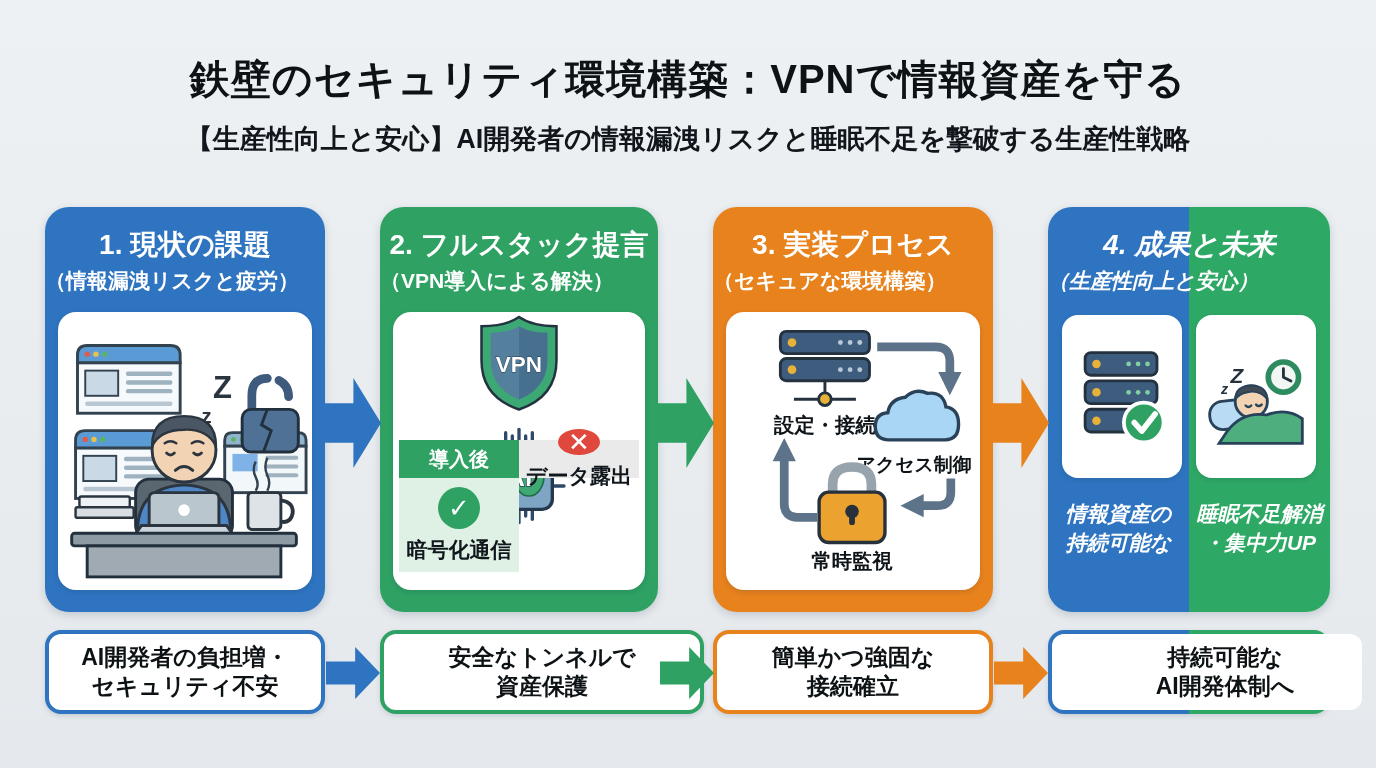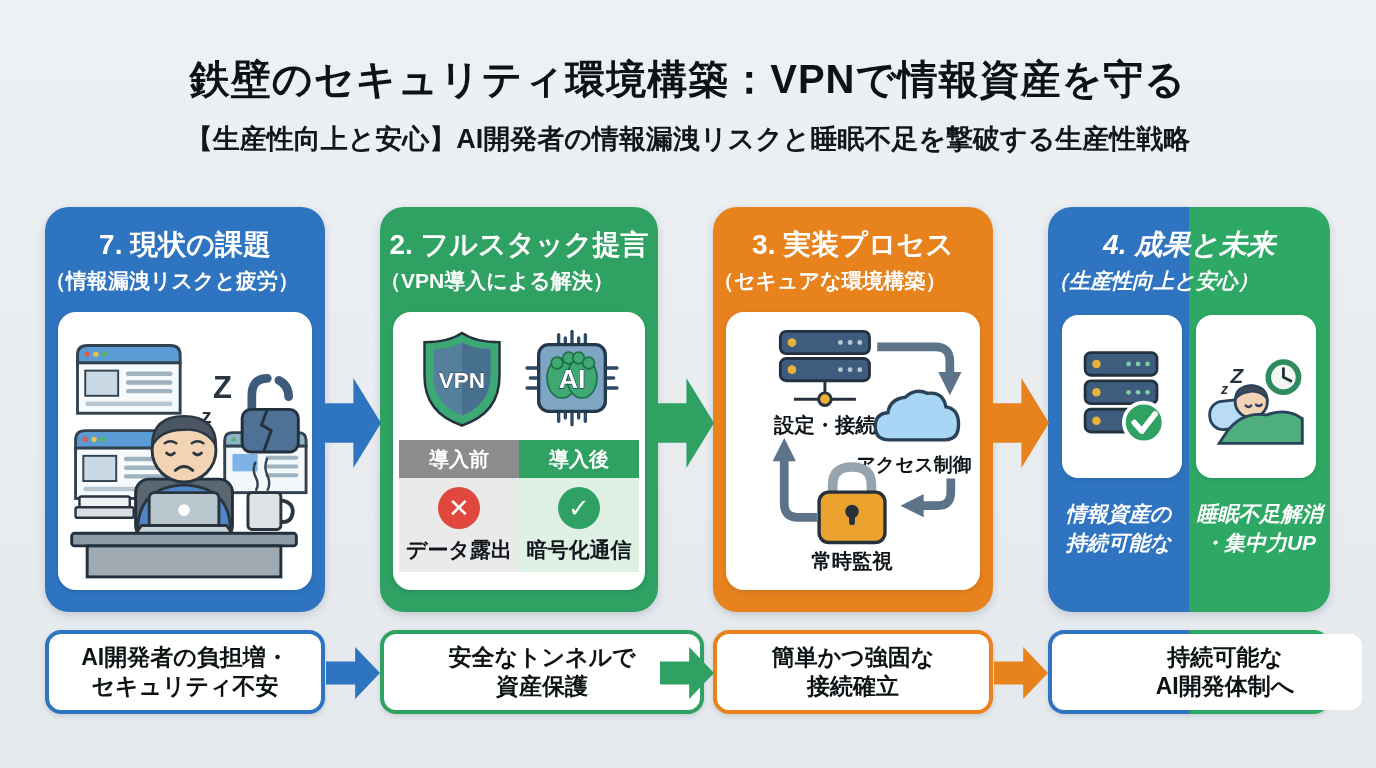--- a/index.html
+++ b/index.html
@@ -21,21 +21,21 @@
   .p1{left:45px;width:280px;background:#2E74C0;}
   .p2{left:380px;width:278px;background:#2EA163;}
   .p3{left:713px;width:280px;background:#E8821D;}
   .p4{left:1048px;width:282px;background:linear-gradient(90deg,#2E74C0 0 50%,#2EA865 50% 100%);font-style:italic;}
   .p-title{margin-top:20px;text-align:center;font-size:28px;font-weight:800;color:#FFFFFF;line-height:36px;}
   .p-sub{margin-top:3px;text-align:left;font-size:21px;font-weight:800;color:#FFFFFF;line-height:30px;}
   .card{position:absolute;left:13px;right:13px;top:105px;bottom:22px;
     background:#FFFFFF;border-radius:18px;box-shadow:0 2px 5px rgba(30,50,70,.15);}
   .card svg.fill{position:absolute;inset:4px;width:calc(100% - 8px);height:calc(100% - 8px);}
   
-  .iconrow{position:absolute;top:16px;left:0;right:0;display:flex;justify-content:center;align-items:center;gap:14px;}
+  .iconrow{position:absolute;top:0;left:0;right:0;display:flex;justify-content:center;align-items:center;gap:14px;flex-direction:column;}
   .cmp{position:absolute;left:6px;right:6px;top:128px;height:132px;
     display:grid;grid-template-columns:1fr 1fr;grid-template-rows:38px 1fr;}
   .cmp-h{display:flex;align-items:center;justify-content:center;font-size:20px;font-weight:800;color:#FFFFFF;}
   .cmp-h-before{background:#8C8C8C;}
   .cmp-h-after{background:#2EA163;}
   .cmp-c{display:flex;flex-direction:column;align-items:center;justify-content:center;gap:7px;}
   .cmp-c-before{background:#EAEAEA;}
   .cmp-c-after{background:#DFF1E5;}
   .badge{width:42px;height:42px;border-radius:50%;display:flex;align-items:center;justify-content:center;
     color:#fff;font-size:26px;font-weight:800;line-height:1;}
@@ -81,21 +81,21 @@
 </style>
 </head>
 <body>
 
 <div class="stage">
 
   <div class="title">鉄壁のセキュリティ環境構築：VPNで情報資産を守る</div>
   <div class="subtitle">【生産性向上と安心】AI開発者の情報漏洩リスクと睡眠不足を撃破する生産性戦略</div>
 
   <section class="panel p1">
-    <div class="p-title">7. 現状の課題</div>
+    <div class="p-title">1. 現状の課題</div>
     <div class="p-sub">（情報漏洩リスクと疲労）</div>
     <div class="card">
       <svg class="fill" viewBox="0 0 254 278">
         <g>
           <path d="M16 40 Q16 30 26 30 H112 Q122 30 122 40 V48 H16 Z" fill="#5B9BD5" stroke="#33424F" stroke-width="3"></path>
           <rect x="16" y="48" width="106" height="52" fill="#F7FAFC" stroke="#33424F" stroke-width="3"></rect>
           <circle cx="26" cy="39" r="2.8" fill="#E05A4E"></circle>
             <circle cx="35" cy="39" r="2.8" fill="#E8C14A"></circle>
             <circle cx="44" cy="39" r="2.8" fill="#58B568"></circle>
           <rect x="24" y="56" width="34" height="26" fill="#C9D9E5" stroke="#33424F" stroke-width="2"></rect>
@@ -207,21 +207,20 @@
             <ellipse cx="72" cy="60" rx="18" ry="24"></ellipse>
             <circle cx="42" cy="42" r="7"></circle>
               <circle cx="56" cy="36" r="7"></circle>
               <circle cx="68" cy="36" r="7"></circle>
               <circle cx="80" cy="42" r="7"></circle>
           </g>
           <text x="60" y="72" text-anchor="middle" font-size="32" font-weight="800" fill="#FFFFFF" stroke="#1E3A52" stroke-width="1.5" paint-order="stroke">AI</text>
         </svg>
       </div>
       <div class="cmp">
-        <div class="cmp-h cmp-h-before">導入前</div>
         <div class="cmp-h cmp-h-after">導入後</div>
         <div class="cmp-c cmp-c-before">
           <span class="badge badge-x">✕</span>
           <span class="cmp-label">データ露出</span>
         </div>
         <div class="cmp-c cmp-c-after">
           <span class="badge badge-check">✓</span>
           <span class="cmp-label">暗号化通信</span>
         </div>
       </div>

